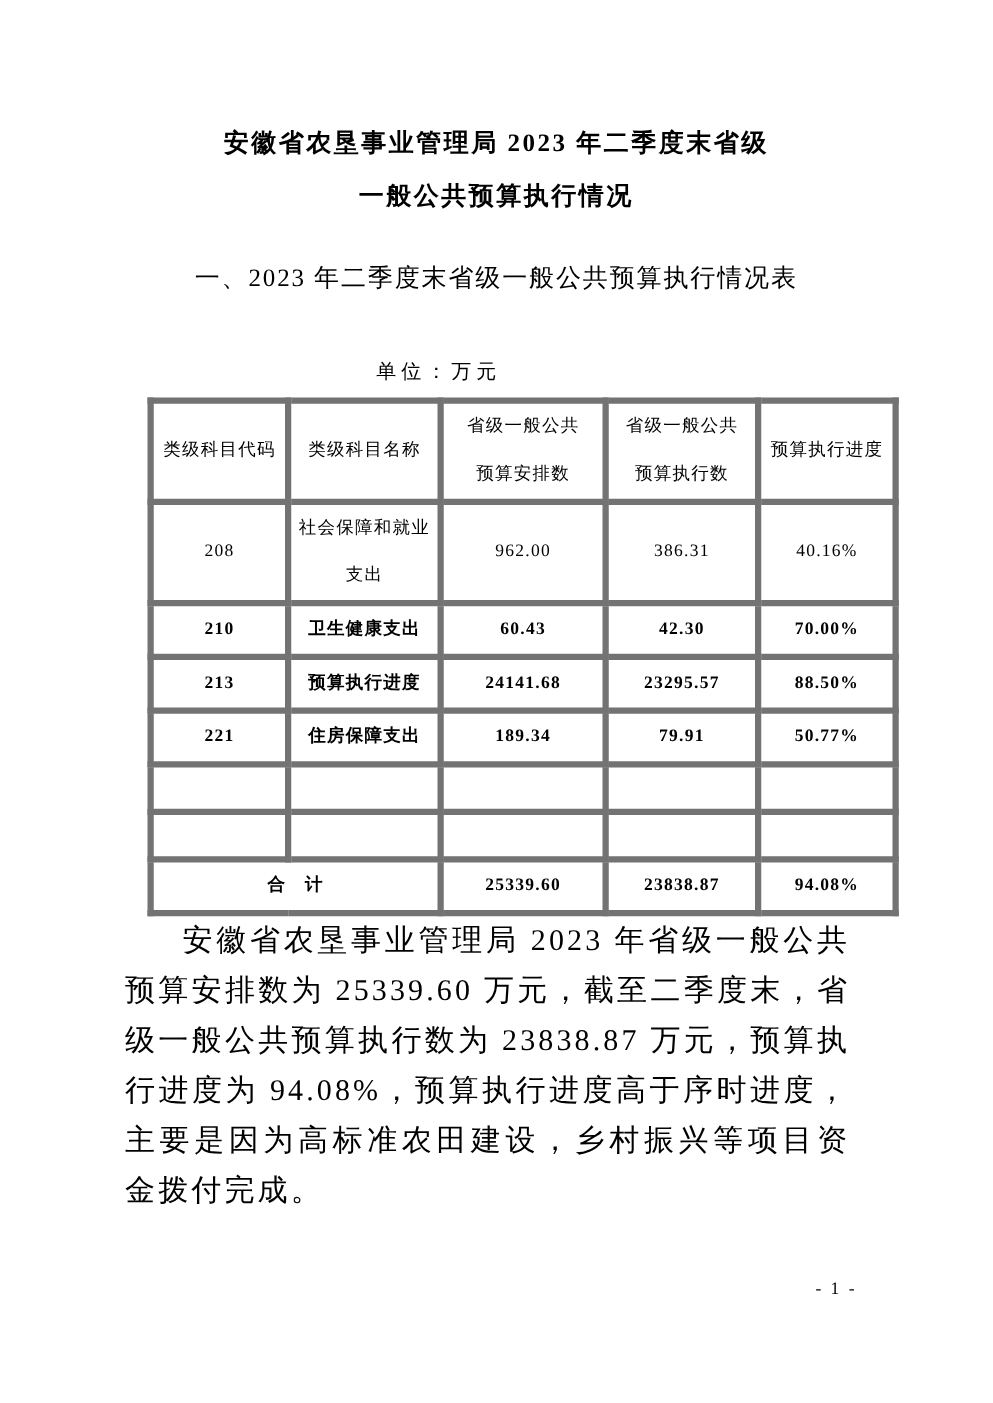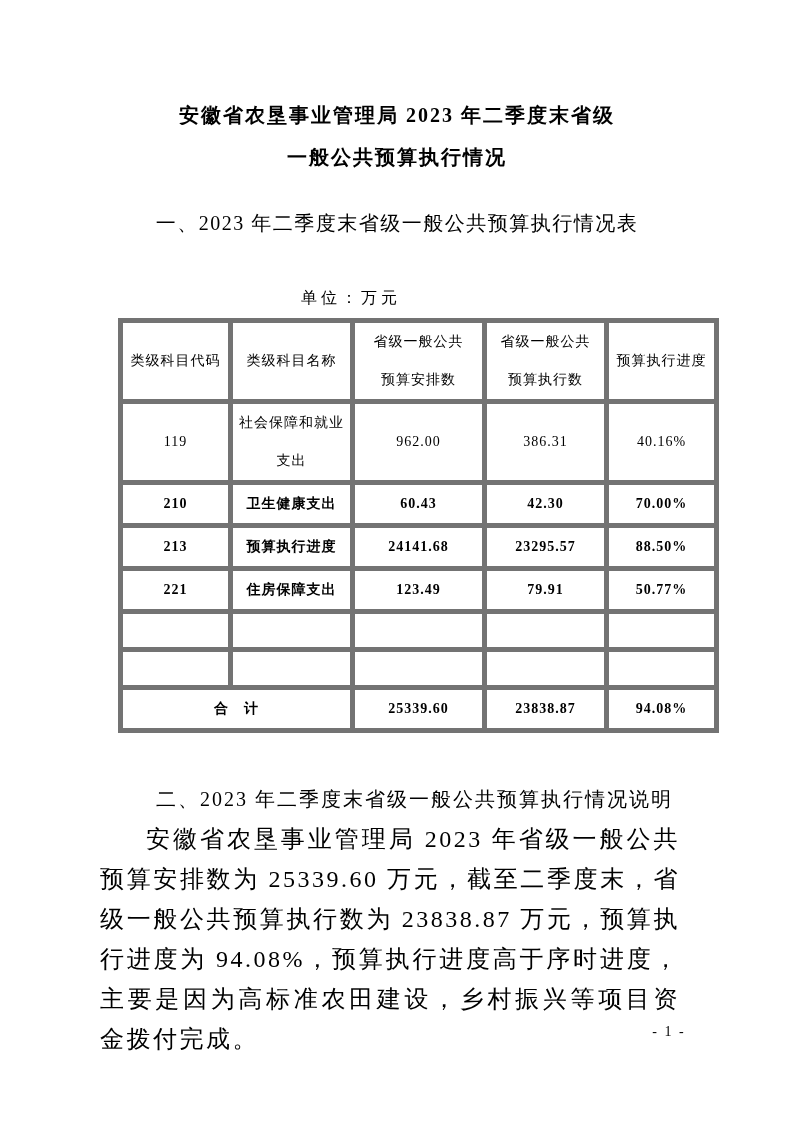--- a/index.html
+++ b/index.html
@@ -118,21 +118,21 @@
       <tr class="r-header">
         <td>类级科目代码</td>
         <td>类级科目名称</td>
         <td>省级一般公共
 预算安排数</td>
         <td>省级一般公共
 预算执行数</td>
         <td>预算执行进度</td>
       </tr>
       <tr class="r-tall">
-        <td>119</td>
+        <td>208</td>
         <td>社会保障和就业
 支出</td>
         <td>962.00</td>
         <td>386.31</td>
         <td>40.16%</td>
       </tr>
       <tr class="r-normal">
         <td>210</td>
         <td>卫生健康支出</td>
         <td>60.43</td>
@@ -142,21 +142,21 @@
       <tr class="r-normal">
         <td>213</td>
         <td>预算执行进度</td>
         <td>24141.68</td>
         <td>23295.57</td>
         <td>88.50%</td>
       </tr>
       <tr class="r-normal">
         <td>221</td>
         <td>住房保障支出</td>
-        <td>123.49</td>
+        <td>189.34</td>
         <td>79.91</td>
         <td>50.77%</td>
       </tr>
       <tr class="r-empty">
         <td></td>
         <td></td>
         <td></td>
         <td></td>
         <td></td>
       </tr>
@@ -169,19 +169,18 @@
       </tr>
       <tr class="r-total">
         <td colspan="2">合　计</td>
         <td>25339.60</td>
         <td>23838.87</td>
         <td>94.08%</td>
       </tr>
     </tbody>
   </table>
 
-  <div class="section2-heading">二、2023 年二季度末省级一般公共预算执行情况说明</div>
 
   <div class="para">安徽省农垦事业管理局 2023 年省级一般公共预算安排数为 25339.60 万元，截至二季度末，省级一般公共预算执行数为 23838.87 万元，预算执行进度为 94.08%，预算执行进度高于序时进度，主要是因为高标准农田建设，乡村振兴等项目资金拨付完成。</div>
 
   <div class="page-number">- 1 -</div>
 
 </div>
 
 </body></html>

